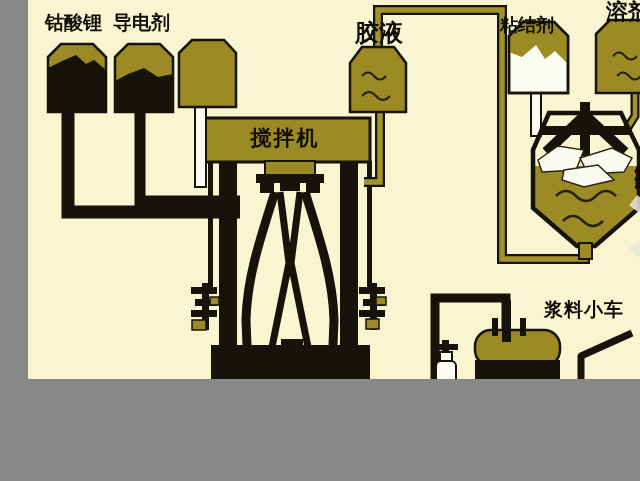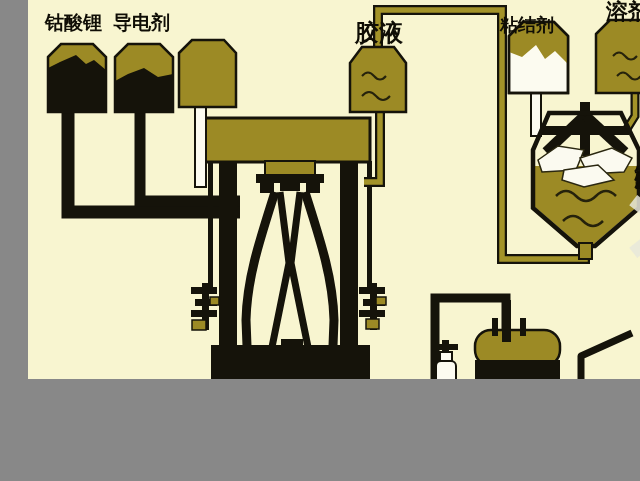--- a/index.html
+++ b/index.html
@@ -166,14 +166,16 @@
   </svg>
 
   <div class="wm wm1"></div>
   <div class="wm wm2"></div>
 
   <div class="lbl lbl-cobalt">钴酸锂</div>
   <div class="lbl lbl-conductive">导电剂</div>
   <div class="lbl lbl-glue">胶液</div>
   <div class="lbl lbl-binder">粘结剂</div>
   <div class="lbl lbl-solvent">溶剂</div>
+  <div class="lbl lbl-mixer">搅拌机</div>
   <div class="lbl lbl-gluetank">制胶罐</div>
+  <div class="lbl lbl-cart">浆料小车</div>
 </div>
 
 </body></html>

